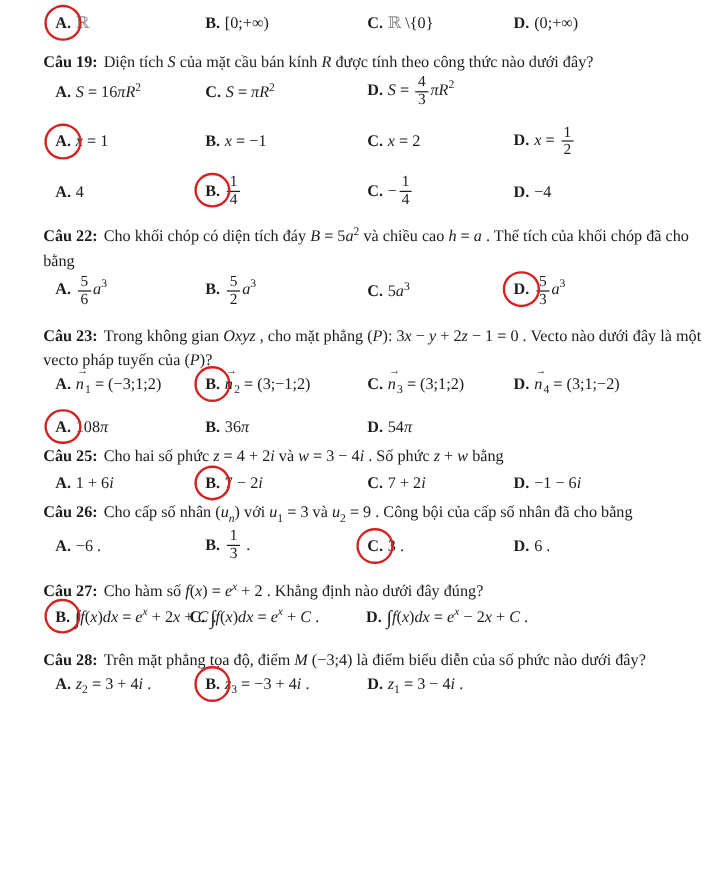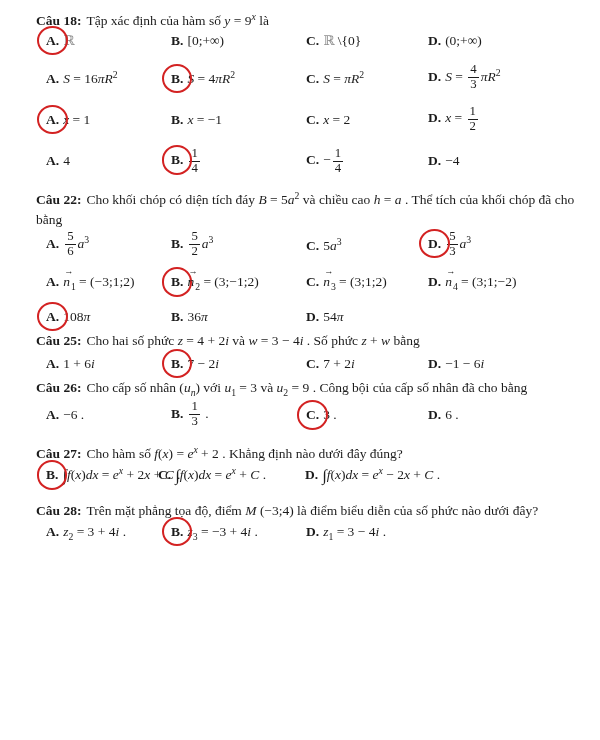--- a/index.html
+++ b/index.html
@@ -45,48 +45,45 @@
   .q:nth-child(10) .opts{grid-template-columns:112px 147px 149px auto;}
   
   .q:nth-child(7),.q:nth-child(8){margin-bottom:5px;}
   .q:nth-child(7) .opts,.q:nth-child(8) .opts{margin-top:2px;}
 </style>
 </head>
 <body>
 
 <div id="doc">
   <div class="q">
-    <div class="q-title">
-      <b class="q-num">Câu 18:</b><span class="q-text">Tập xác định của hàm số <i>y</i> = 9<sup><i>x</i></sup> là</span>
-    </div>
     <div class="opts">
       <div class="opt">
         <b class="lbl">A.<span class="circ"></span></b><span class="val"><span class="bb">ℝ</span></span>
       </div>
       <div class="opt">
         <b class="lbl">B.</b><span class="val">[0;+∞)</span>
       </div>
       <div class="opt">
         <b class="lbl">C.</b><span class="val"><span class="bb">ℝ</span> \{0}</span>
       </div>
       <div class="opt">
         <b class="lbl">D.</b><span class="val">(0;+∞)</span>
       </div>
     </div>
   </div>
 
   <div class="q">
+    <div class="q-title">
+      <b class="q-num">Câu 19:</b><span class="q-text">Diện tích <i>S</i> của mặt cầu bán kính <i>R</i> được tính theo công thức nào dưới đây?</span>
+    </div>
     <div class="opts">
       <div class="opt">
         <b class="lbl">A.</b><span class="val"><i>S</i> = 16<i>π</i><i>R</i><sup>2</sup></span>
       </div>
       <div class="opt">
-        <b class="lbl">B.<span class="circ"></span></b><span class="val"><i>S</i> = 4<i>π</i><i>R</i><sup>2</sup></span>
-      </div>
-      <div class="opt">
         <b class="lbl">C.</b><span class="val"><i>S</i> = <i>π</i><i>R</i><sup>2</sup></span>
       </div>
       <div class="opt">
         <b class="lbl">D.</b><span class="val"><i>S</i> = <span class="fr"><span class="n">4</span><span class="d">3</span></span><i>π</i><i>R</i><sup>2</sup></span>
       </div>
     </div>
   </div>
 
   <div class="q">
     <div class="opts">
@@ -136,20 +133,23 @@
       <div class="opt">
         <b class="lbl">C.</b><span class="val">5<i>a</i><sup>3</sup></span>
       </div>
       <div class="opt">
         <b class="lbl">D.<span class="circ"></span></b><span class="val"><span class="fr"><span class="n">5</span><span class="d">3</span></span><i>a</i><sup>3</sup></span>
       </div>
     </div>
   </div>
 
   <div class="q">
+    <div class="q-title">
+      <b class="q-num">Câu 23:</b><span class="q-text">Trong không gian <i>Oxyz</i> , cho mặt phẳng (<i>P</i>): 3<i>x</i> − <i>y</i> + 2<i>z</i> − 1 = 0 . Vecto nào dưới đây là một vecto pháp tuyến của (<i>P</i>)?</span>
+    </div>
     <div class="opts">
       <div class="opt">
         <b class="lbl">A.</b><span class="val"><span class="vec">n</span><sub>1</sub> = (−3;1;2)</span>
       </div>
       <div class="opt">
         <b class="lbl">B.<span class="circ"></span></b><span class="val"><span class="vec">n</span><sub>2</sub> = (3;−1;2)</span>
       </div>
       <div class="opt">
         <b class="lbl">C.</b><span class="val"><span class="vec">n</span><sub>3</sub> = (3;1;2)</span>
       </div>

